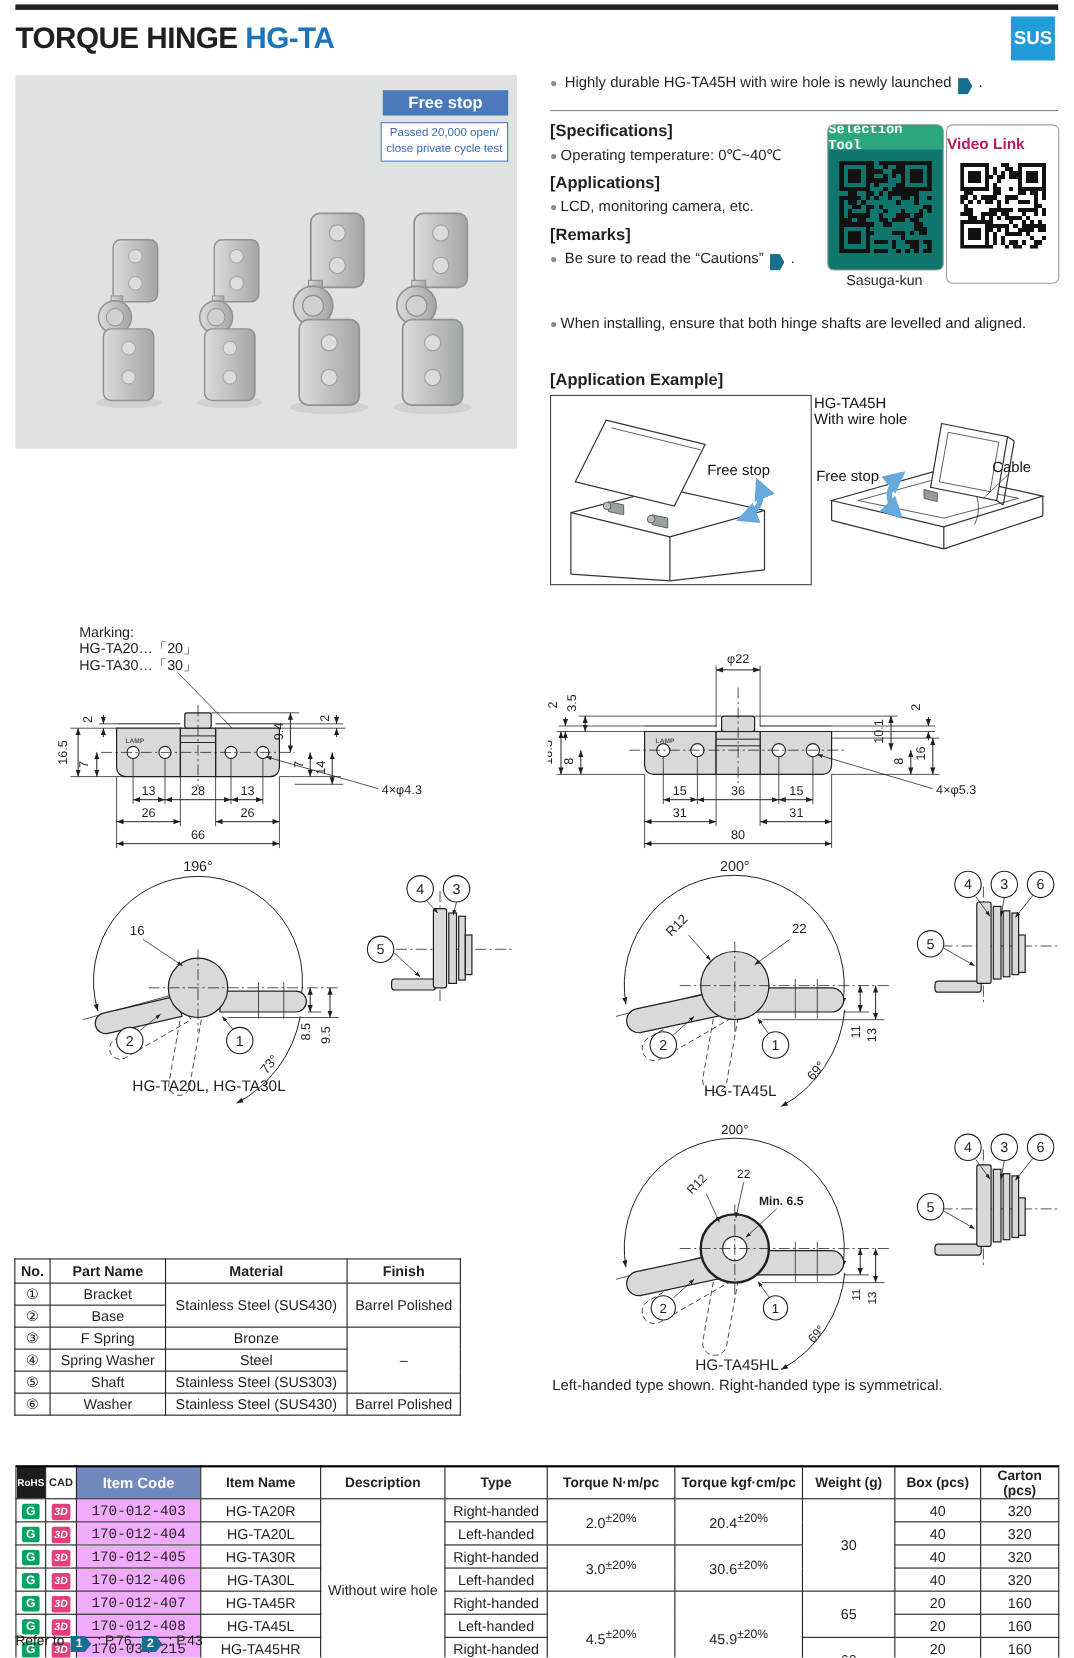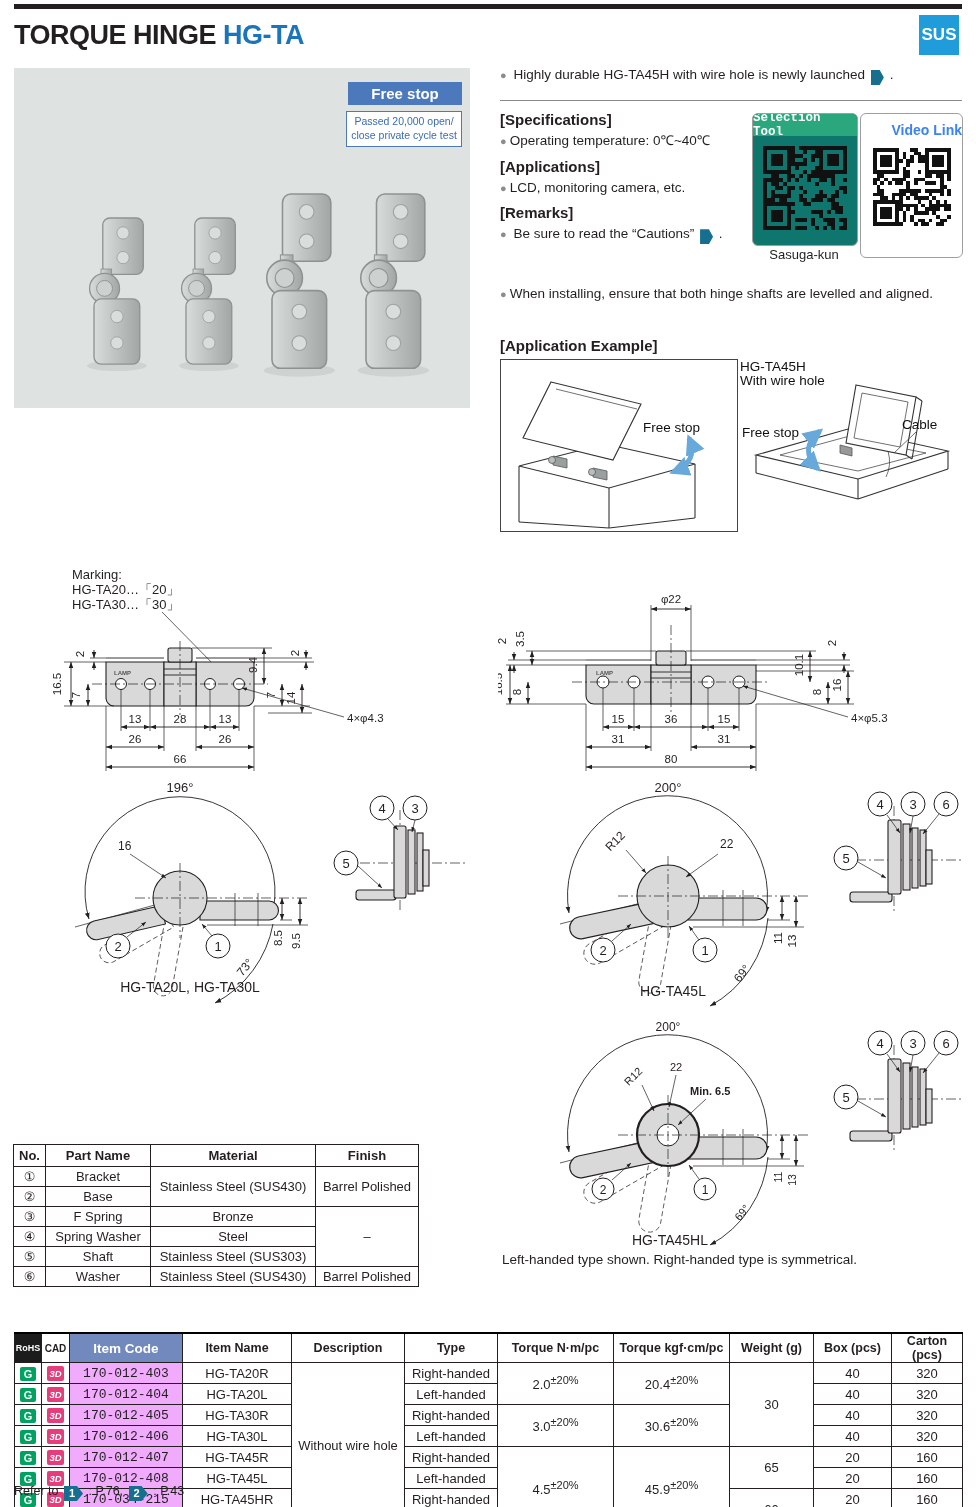--- a/index.html
+++ b/index.html
@@ -22,21 +22,21 @@
   #divider{left:500px;top:100px;width:462px;height:1px;background:#8a8a8a;}
   #spec-block{left:500px;top:104px;width:256px;}
   #remark3{left:500px;top:281px;width:470px;white-space:nowrap;}
   .tb{display:inline-block;background:#176F90;color:#fff;font-weight:bold;font-size:11px;line-height:15px;height:15px;padding:0 8px 0 5px;margin:0 2px;clip-path:polygon(0 0,68% 0,100% 50%,68% 100%,0 100%);vertical-align:-2px;}
   
   #sel-card{left:752px;top:113px;width:104px;height:131px;border:1px solid #9e9e9e;border-radius:6px;background:#0f766e;overflow:hidden;font-family:Liberation Mono, monospace;}
   #sel-head{height:22px;background:#2BA77D;color:#fff;font-weight:bold;font-size:12.5px;display:flex;align-items:center;justify-content:center;}
   #sel-card .qr{margin:10px auto 0 auto;}
   #sel-caption{left:752px;top:247px;width:104px;text-align:center;font-size:13px;}
   #vid-card{left:860px;top:113px;width:101px;height:143px;border:1px solid #9e9e9e;border-radius:6px;background:#fff;}
-  #vid-title{margin-top:8px;text-align:right;color:#3b82f6;font-weight:bold;font-size:14px;}
+  #vid-title{margin-top:8px;text-align:left;color:#be185d;font-weight:bold;font-size:14px;}
   #vid-card .qr{margin:10px auto 0 auto;}
   .qr{display:block;}
   
   #app-heading{left:500px;top:337px;font-size:15px;font-weight:bold;}
   #app-left{left:500px;top:359px;width:236px;height:171px;border:1px solid #444;background:#fff;}
   #app-right{left:740px;top:359px;width:224px;height:171px;}
   
   svg text{font-family:"Liberation Sans",sans-serif;}
   .dim{font-size:11.5px;fill:#231F20;}
   .dl{stroke:#231F20;stroke-width:0.9;fill:none;}

